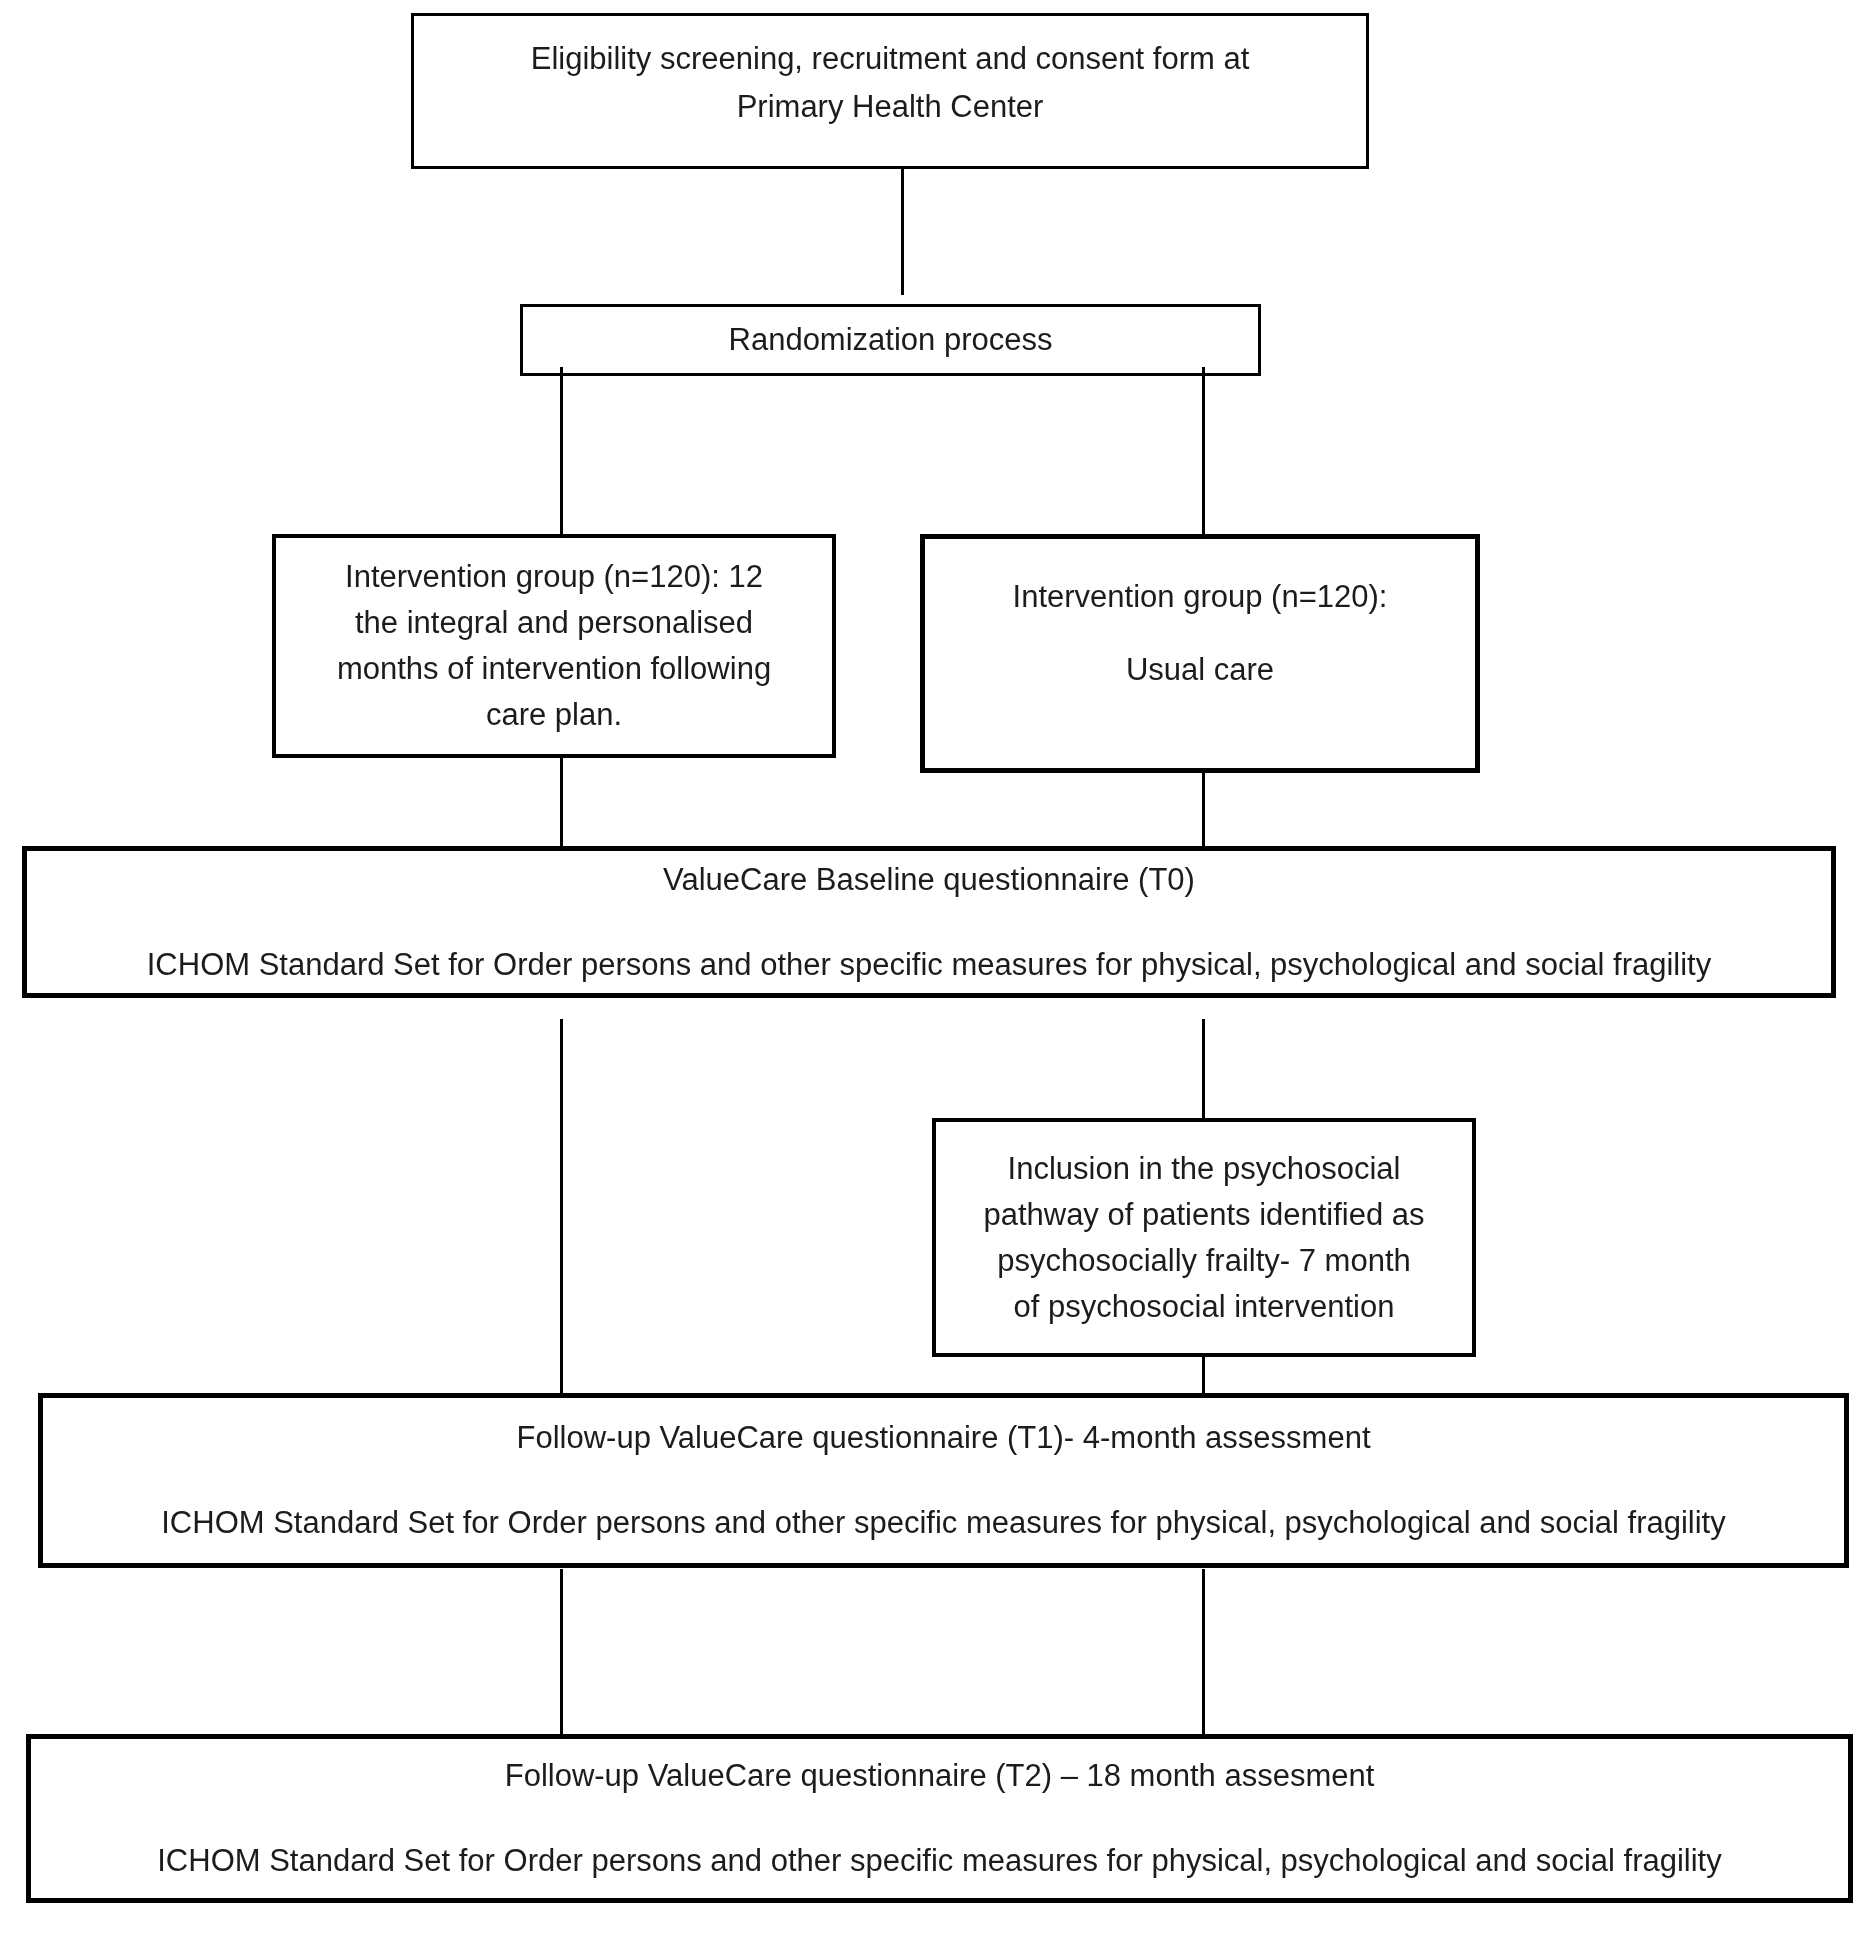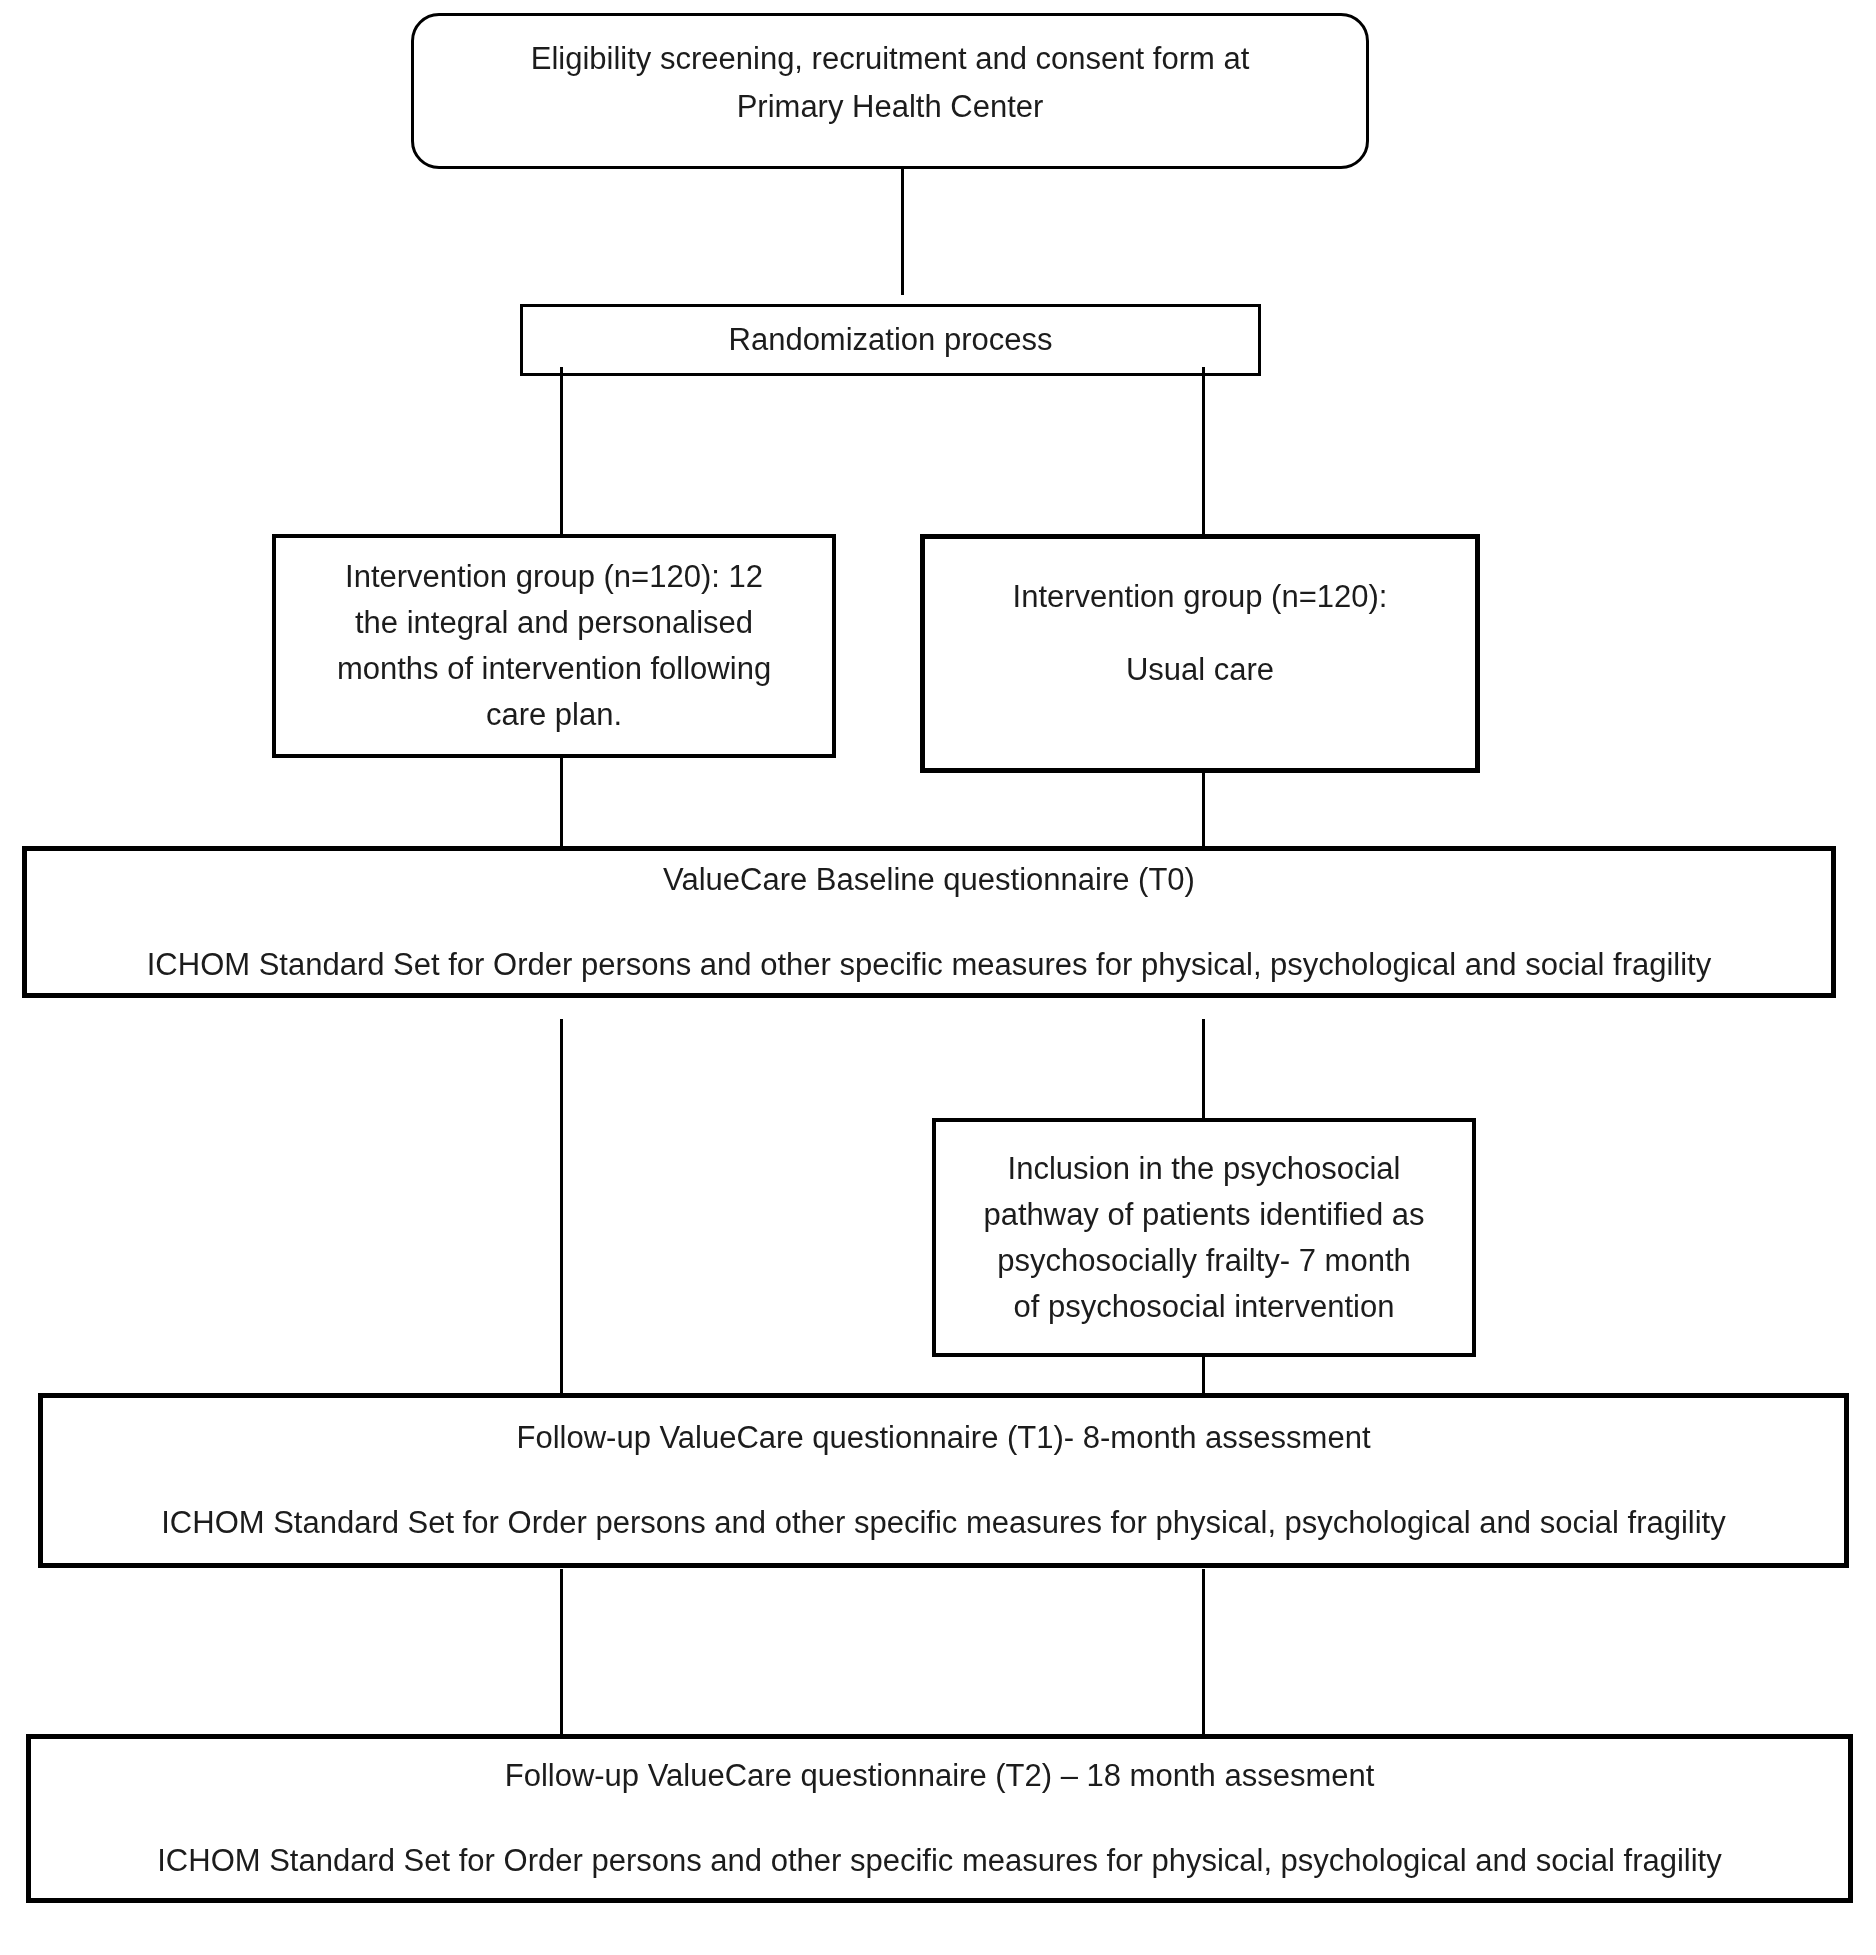--- a/index.html
+++ b/index.html
@@ -38,21 +38,21 @@
   .wide .bline { line-height: 34px; }
   .wide .gap { height: 51px; }
 
   .vline {
     position: absolute;
     width: 2.9px;
     background: #000000;
   }
 
   
-  #box-eligibility   { left: 411px;  top: 13.2px;   width: 958px; height: 156px; line-height: 48px; padding-bottom: 16px; border-radius: 28px; }
+  #box-eligibility   { left: 411px;  top: 13.2px;   width: 958px; height: 156px; line-height: 48px; padding-bottom: 16px; }
   #box-randomization { left: 520px;  top: 295px;  width: 741px; height: 72px; margin-top: 9px;  }
   #box-intervention  { left: 272px;  top: 534px;  width: 564px;  height: 224px; }
   #box-usualcare     { left: 920px; top: 534px;  width: 560px;  height: 239px; padding-bottom: 40px; gap: 27px; }
   #box-t0            { left: 22px;   top: 846px; width: 1814px; height: 152px; }
   #box-psychosocial  { left: 932px; top: 1118px; width: 544px;  height: 239px; }
   #box-t1            { left: 38px;   top: 1393px; width: 1811px; height: 175px; }
   #box-t2            { left: 26px;   top: 1734px; width: 1827px; height: 169px; }
 
   
   #conn-elig-rand    { left: 901px; top: 169px;  height: 126px; }
@@ -99,21 +99,21 @@
   </div>
 
   <div class="box" id="box-psychosocial">
     <div class="bline">Inclusion in the psychosocial</div>
     <div class="bline">pathway of patients identified as</div>
     <div class="bline">psychosocially frailty- 7 month</div>
     <div class="bline">of psychosocial intervention</div>
   </div>
 
   <div class="box wide wide-border" id="box-t1">
-    <div class="bline">Follow-up ValueCare questionnaire (T1)- 8-month assessment</div>
+    <div class="bline">Follow-up ValueCare questionnaire (T1)- 4-month assessment</div>
     <div class="gap"></div>
     <div class="bline">ICHOM Standard Set for Order persons and other specific measures for physical, psychological and social fragility</div>
   </div>
 
   <div class="box wide wide-border" id="box-t2">
     <div class="bline">Follow-up ValueCare questionnaire (T2) – 18 month assesment</div>
     <div class="gap"></div>
     <div class="bline">ICHOM Standard Set for Order persons and other specific measures for physical, psychological and social fragility</div>
   </div>
 

